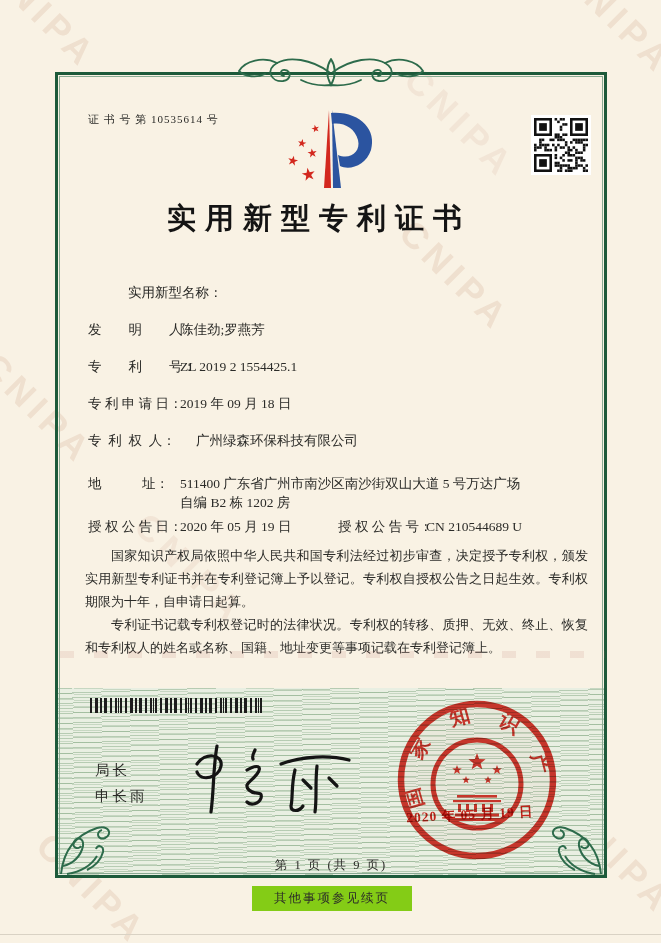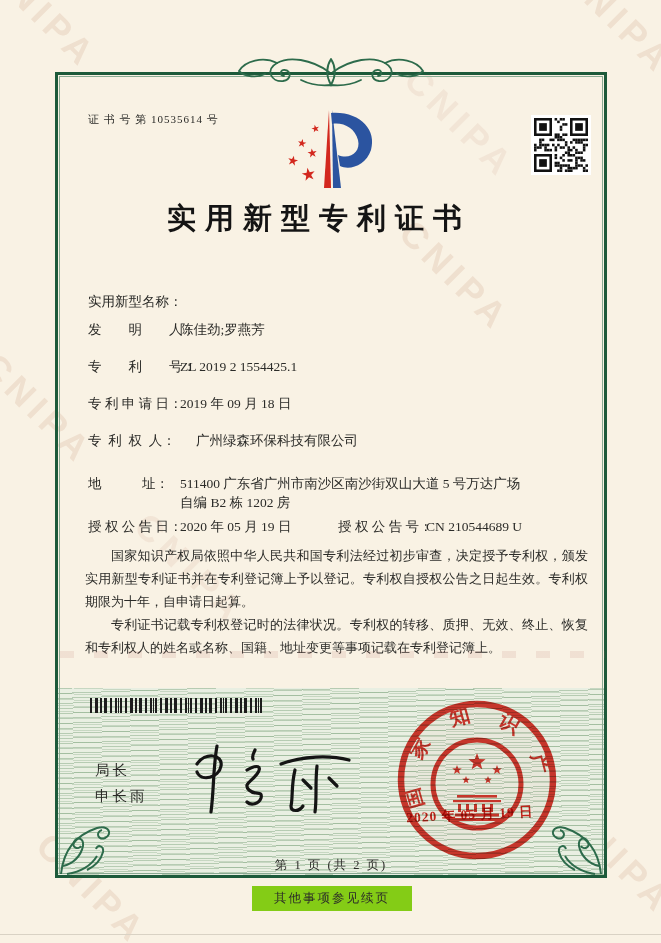--- a/index.html
+++ b/index.html
@@ -44,21 +44,21 @@
   .qr{position:absolute; left:531px; top:115px; width:60px; height:60px; background:#fff; padding:3px; box-sizing:border-box; z-index:3;}
   .title{
     position:absolute; left:55px; top:199px; width:528px; text-align:center;
     font-size:29px; font-weight:bold; letter-spacing:9px; color:#141414; z-index:3;
   }
   
   .frow{position:absolute; left:88px; width:500px; display:flex; font-size:13.5px; z-index:3; line-height:19px;}
   .frow .lab{width:92px; flex:0 0 92px; white-space:pre;}
   .frow .val{white-space:pre-line;}
   .frow .val2{white-space:pre;}
-  .r1{top:292px;} .r2{top:320px;} .r3{top:357px;} .r4{top:394px;} .r5{top:431px;gap:16px;}
+  .r1{top:283px;margin-left:40px;} .r2{top:320px;} .r3{top:357px;} .r4{top:394px;} .r5{top:431px;gap:16px;}
   .r6{top:474px;} .r7{top:517px;}
   .r7 .val{flex:0 0 158px; width:158px;}
   .r7 .lab2{flex:0 0 88px; width:88px; white-space:pre;}
   
   .paras{position:absolute; left:85px; top:544px; width:503px; z-index:3;}
   .paras p{margin:0; font-size:13px; line-height:23px; text-align:justify; text-indent:2em;}
   .scan-band{
     position:absolute; left:60px; top:651px; width:545px; height:7px; z-index:3;
     background:repeating-linear-gradient(90deg, rgba(175,95,85,.12) 0 14px, rgba(0,0,0,0) 14px 34px);
   }
@@ -350,17 +350,17 @@
       <rect x="56" y="120" width="52" height="3"></rect>
     <polygon points="82.0,55.0 84.2,60.9 90.6,61.2 85.6,65.2 87.3,71.3 82.0,67.8 76.7,71.3 78.4,65.2 73.4,61.2 79.8,60.9"></polygon>
         <polygon points="62.0,67.0 63.2,70.3 66.8,70.5 64.0,72.6 64.9,76.0 62.0,74.1 59.1,76.0 60.0,72.6 57.2,70.5 60.8,70.3"></polygon>
         <polygon points="102.0,67.0 103.2,70.3 106.8,70.5 104.0,72.6 104.9,76.0 102.0,74.1 99.1,76.0 100.0,72.6 97.2,70.5 100.8,70.3"></polygon>
         <polygon points="71.0,78.0 72.0,80.6 74.8,80.8 72.6,82.5 73.4,85.2 71.0,83.7 68.6,85.2 69.4,82.5 67.2,80.8 70.0,80.6"></polygon>
         <polygon points="93.0,78.0 94.0,80.6 96.8,80.8 94.6,82.5 95.4,85.2 93.0,83.7 90.6,85.2 91.4,82.5 89.2,80.8 92.0,80.6"></polygon>
       </g>
   </svg>
   <div class="seal-date">2020 年 05 月 19 日</div>
 
-  <div class="page-info">第 1 页 (共 2 页)</div>
+  <div class="page-info">第 1 页 (共 9 页)</div>
   <div class="cont-note">其他事项参见续页</div>
   <div class="bottom-edge"></div>
 
 </div>
 
 </body></html>

